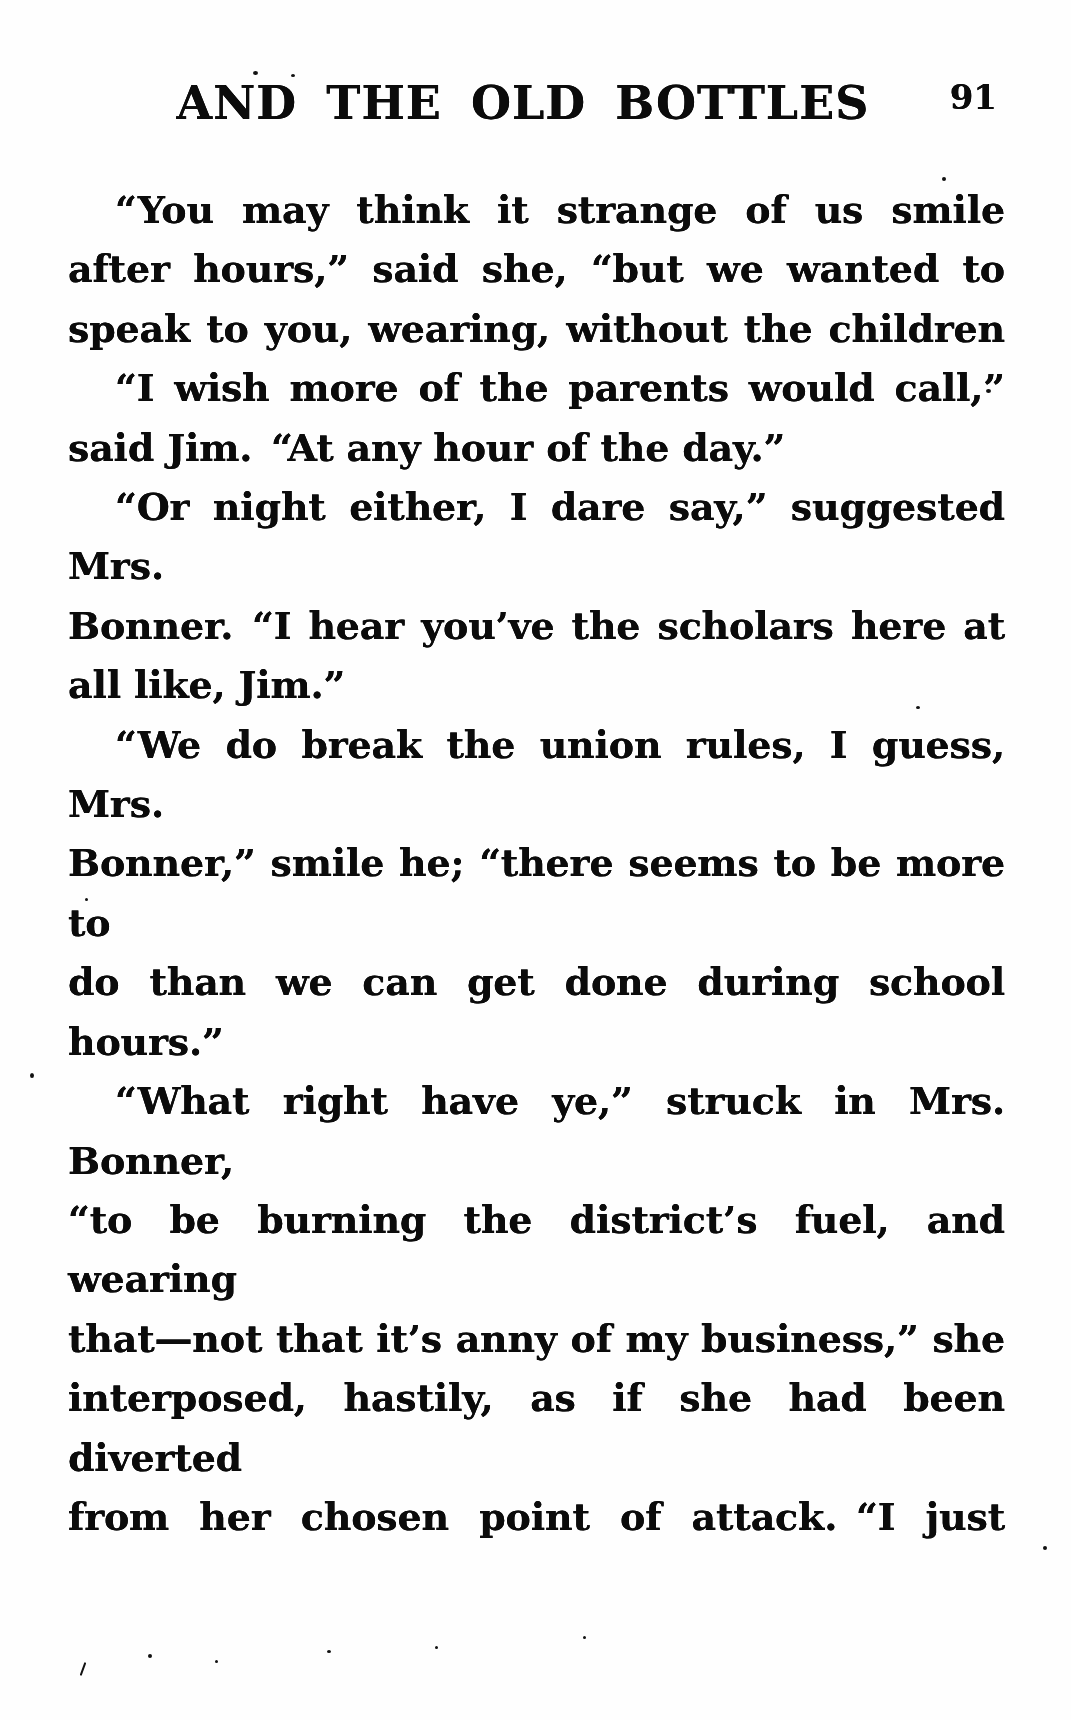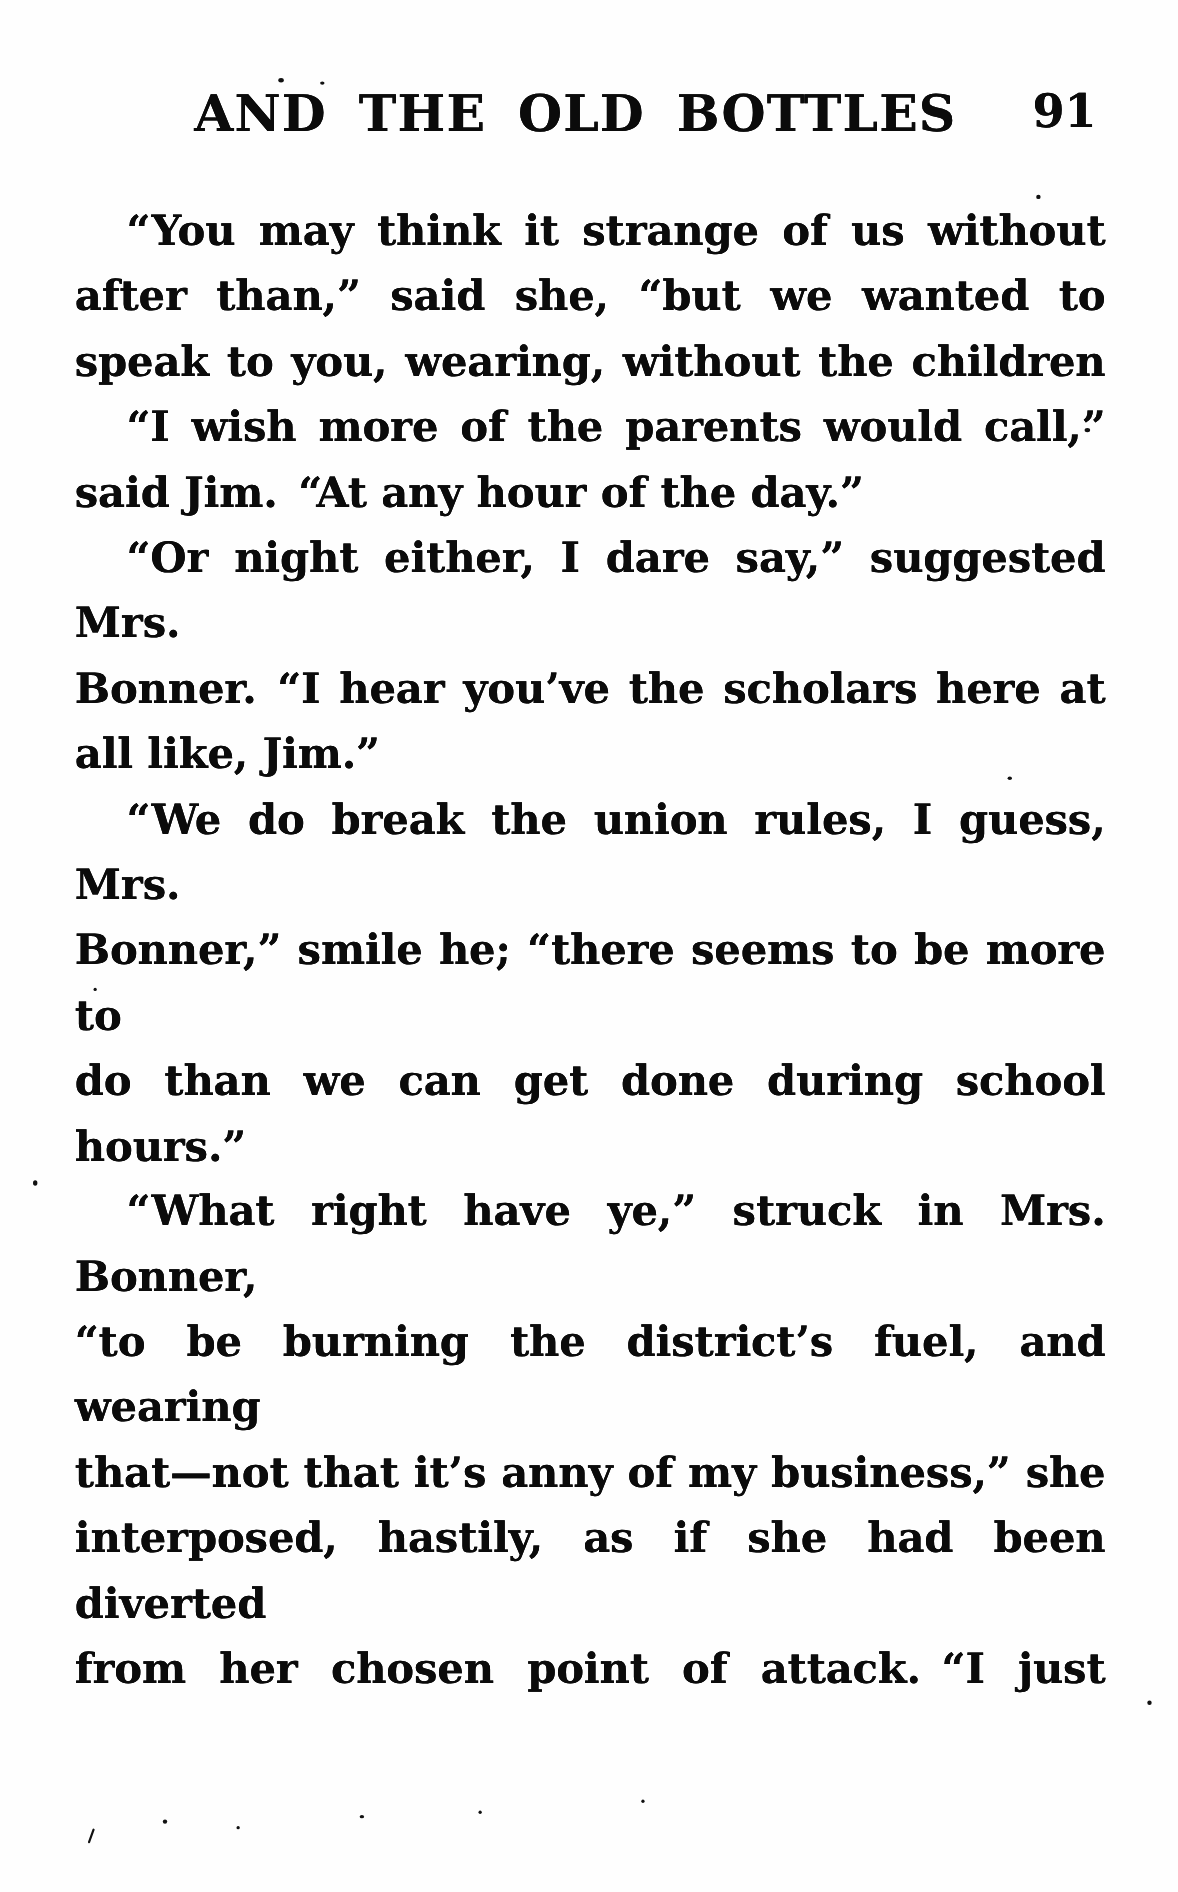--- a/index.html
+++ b/index.html
@@ -23,21 +23,21 @@
     line-height: 1;
     letter-spacing: 1px;
     word-spacing: 12px;
     white-space: nowrap;
     text-shadow: 0 0 0.4px #000;
   }
   .page-number {
     position: absolute;
     top: 80px;
     right: 74px;
-    font-size: 42px;
+    font-size: 34px;
     font-weight: 700;
     line-height: 1;
     text-shadow: 0 0 0.4px #000;
   }
   
   .text-block {
     position: absolute;
     top: 180px;
     left: 68px;
     width: 937px;
@@ -68,22 +68,22 @@
 </style>
 </head>
 <body>
 
 <div class="page">
 
   <div class="running-head">AND THE OLD BOTTLES</div>
   <div class="page-number">91</div>
 
   <div class="text-block">
-    <div class="line indent">“You may think it strange of us without</div>
-    <div class="line">after than,” said she, “but we wanted to</div>
+    <div class="line indent">“You may think it strange of us smile</div>
+    <div class="line">after hours,” said she, “but we wanted to</div>
     <div class="line">speak to you, wearing, without the children</div>
     <div class="line indent">“I wish more of the parents would call,”</div>
     <div class="line last">said Jim. “At any hour of the day.”</div>
     <div class="line indent">“Or night either, I dare say,” suggested Mrs.</div>
     <div class="line">Bonner. “I hear you’ve the scholars here at</div>
     <div class="line last">all like, Jim.”</div>
     <div class="line indent">“We do break the union rules, I guess, Mrs.</div>
     <div class="line">Bonner,” smile he; “there seems to be more to</div>
     <div class="line">do than we can get done during school</div>
     <div class="line last">hours.”</div>

